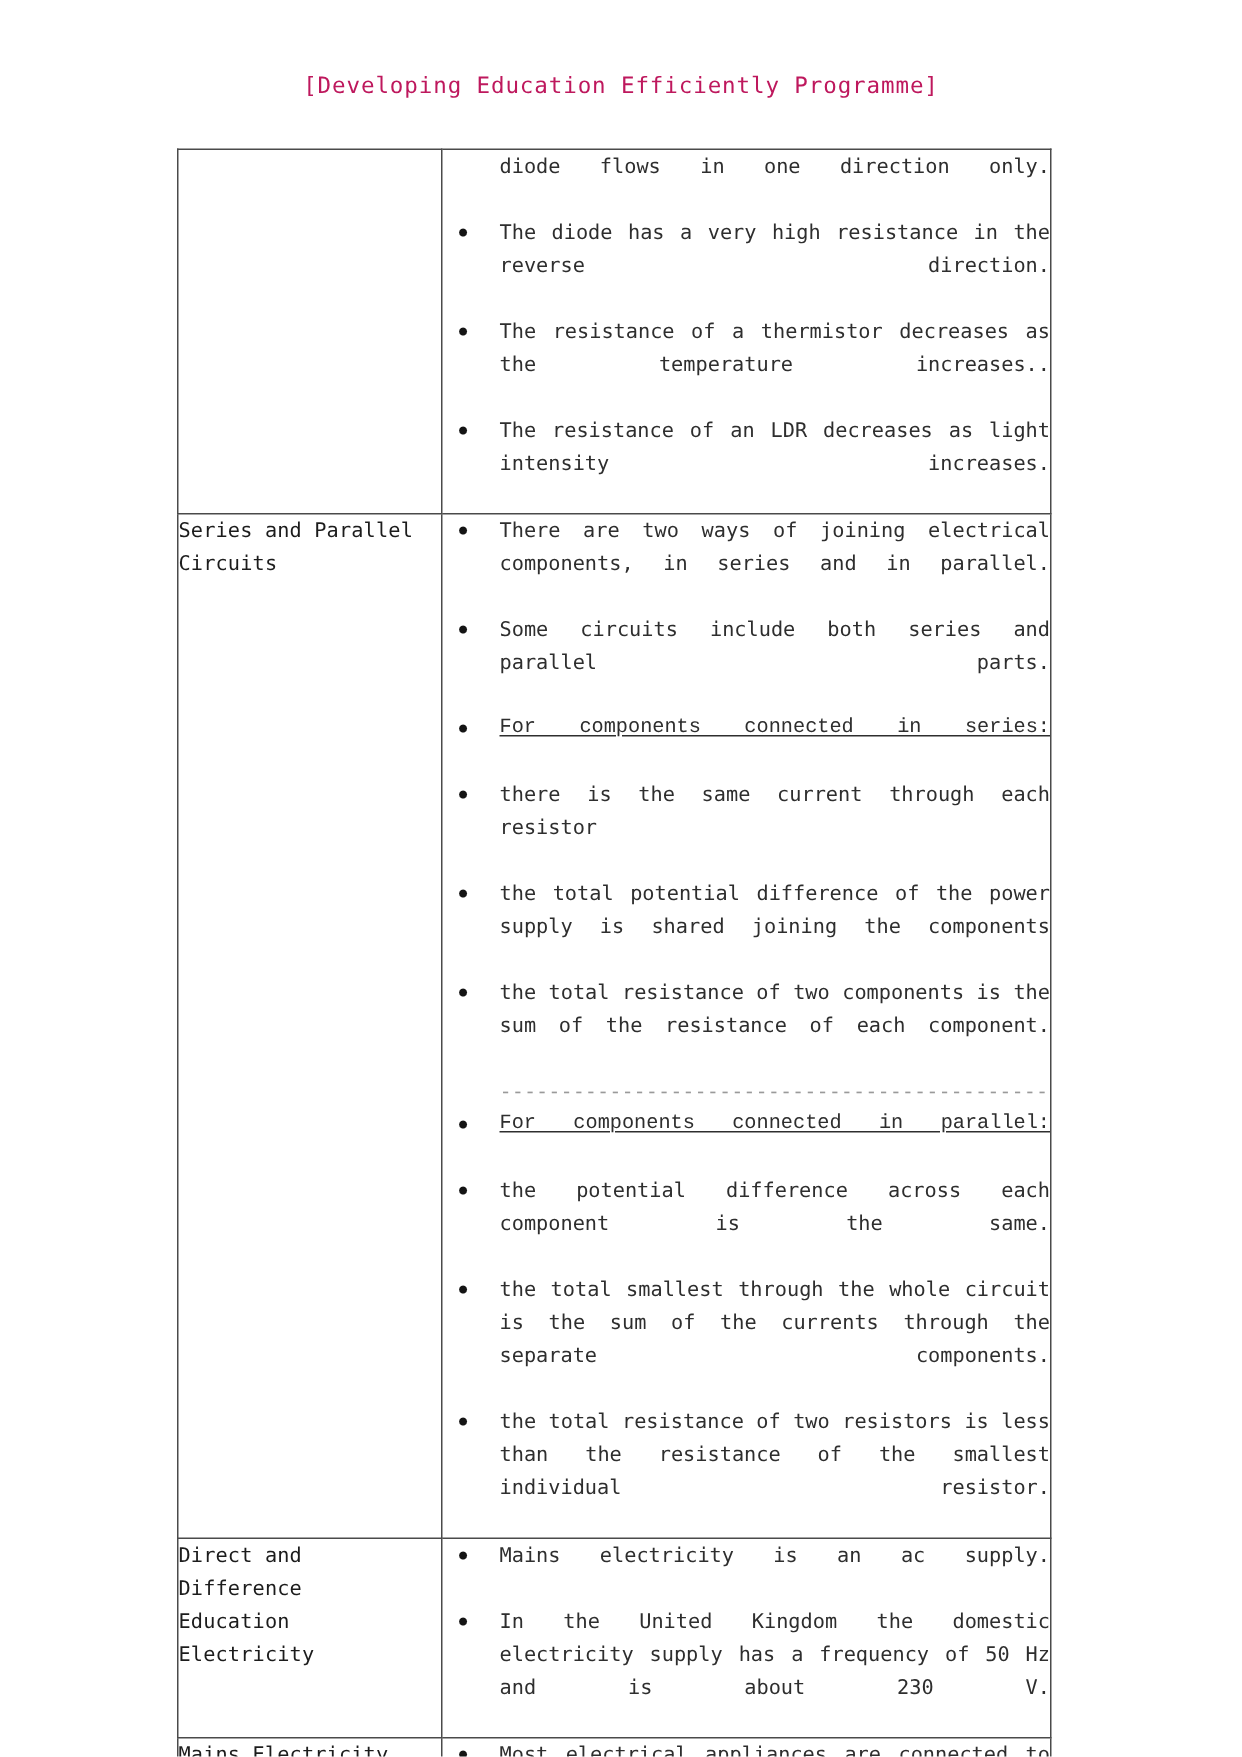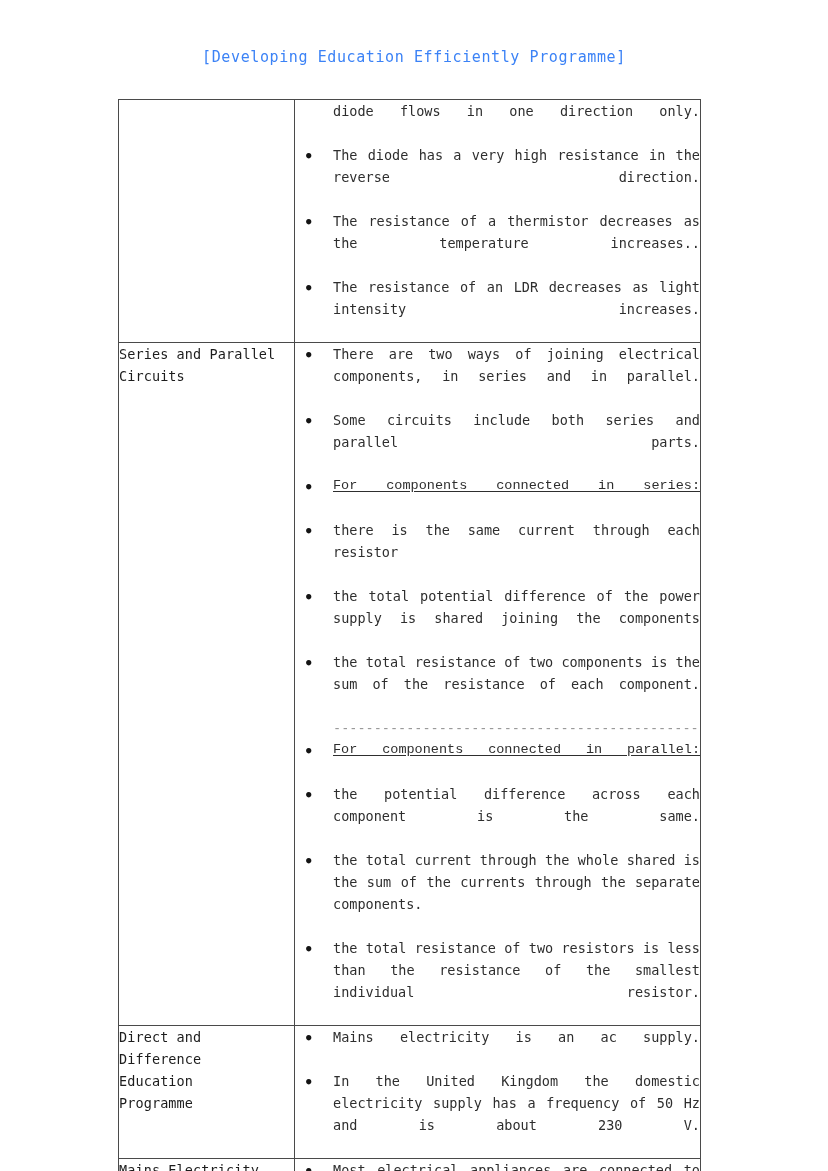--- a/index.html
+++ b/index.html
@@ -26,21 +26,21 @@
 
   
   .doc-header {
     position: absolute;
     left: 0;
     top: 48px;
     width: 828px;
     text-align: center;
     font-size: 15px;
     letter-spacing: 0.6px;
-    color: #3b82f6;
+    color: #be185d;
     white-space: pre;
   }
 
   
   .doc-footer {
     position: absolute;
     left: 0;
     top: 1084px;
     width: 828px;
     text-align: center;
@@ -206,34 +206,34 @@
               <li class="separator">
                 <span class="dash-rule">------------------------------------------------------</span>
               </li>
               <li class="justify has-bullet underlined">
                 <span class="li-text">For components connected in parallel:</span>
               </li>
               <li class="justify has-bullet">
                 <span class="li-text">the potential difference across each component is the same.</span>
               </li>
               <li class="justify has-bullet">
-                <span class="li-text">the total current through the whole shared is the sum of the currents through the separate components.</span>
+                <span class="li-text">the total smallest through the whole circuit is the sum of the currents through the separate components.</span>
               </li>
               <li class="justify has-bullet">
                 <span class="li-text">the total resistance of two resistors is less than the resistance of the smallest individual resistor.</span>
               </li>
             </ul>
           </td>
         </tr>
         <tr>
           <td class="col-label label-cell">
             <span class="label-line">Direct and</span>
             <span class="label-line">Difference</span>
             <span class="label-line">Education</span>
-            <span class="label-line">Programme</span>
+            <span class="label-line">Electricity</span>
           </td>
           <td class="col-body body-cell">
             <ul class="bullets">
               <li class="justify has-bullet">
                 <span class="li-text">Mains electricity is an ac supply.</span>
               </li>
               <li class="justify has-bullet">
                 <span class="li-text">In the United Kingdom the domestic electricity supply has a frequency of 50 Hz and is about 230 V.</span>
               </li>
             </ul>

